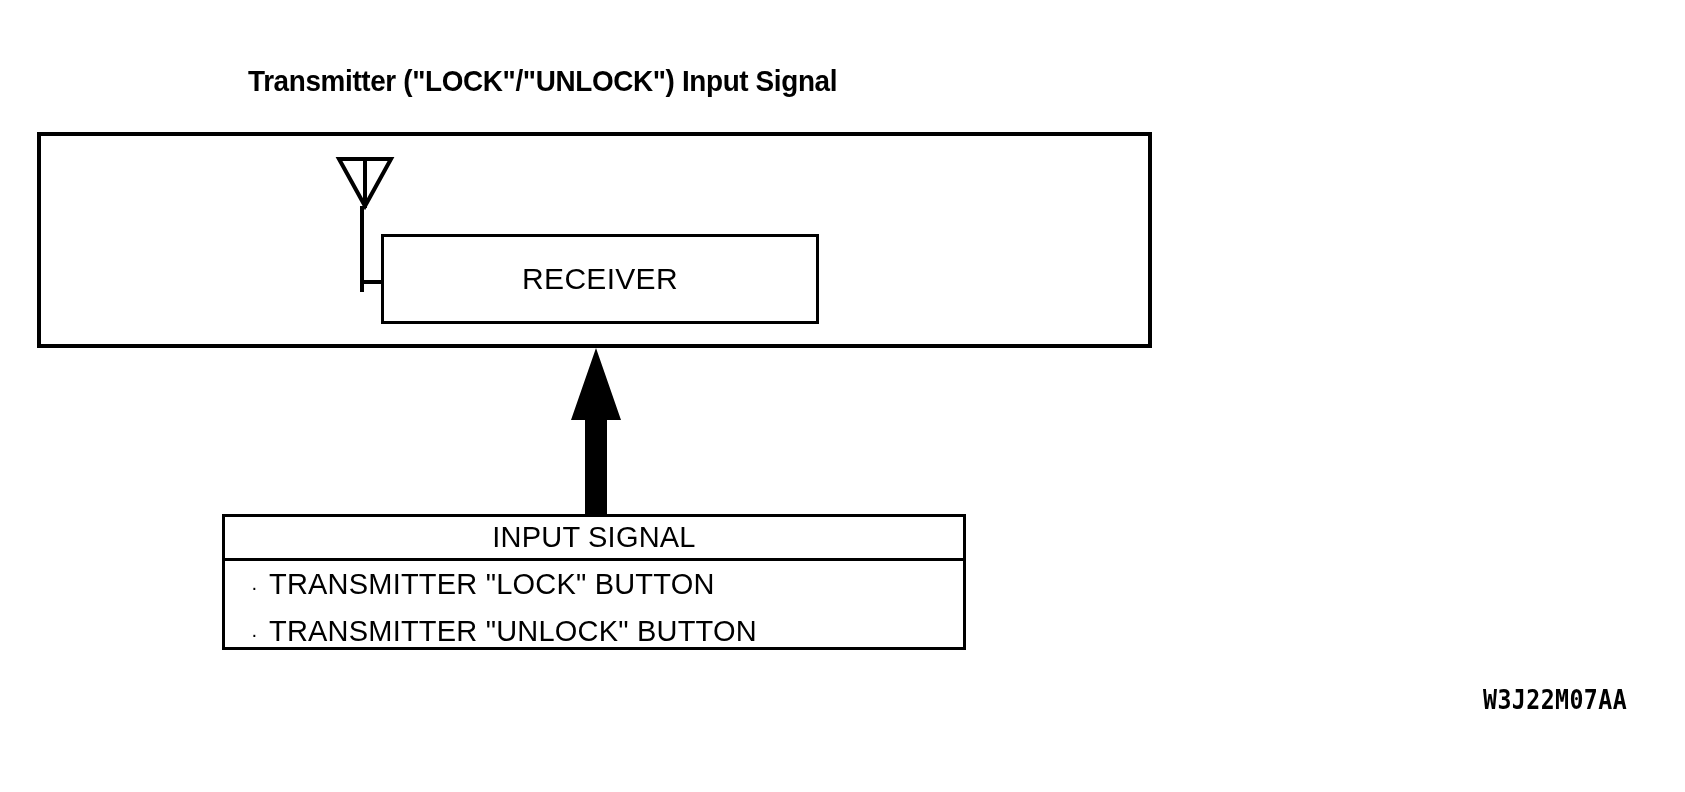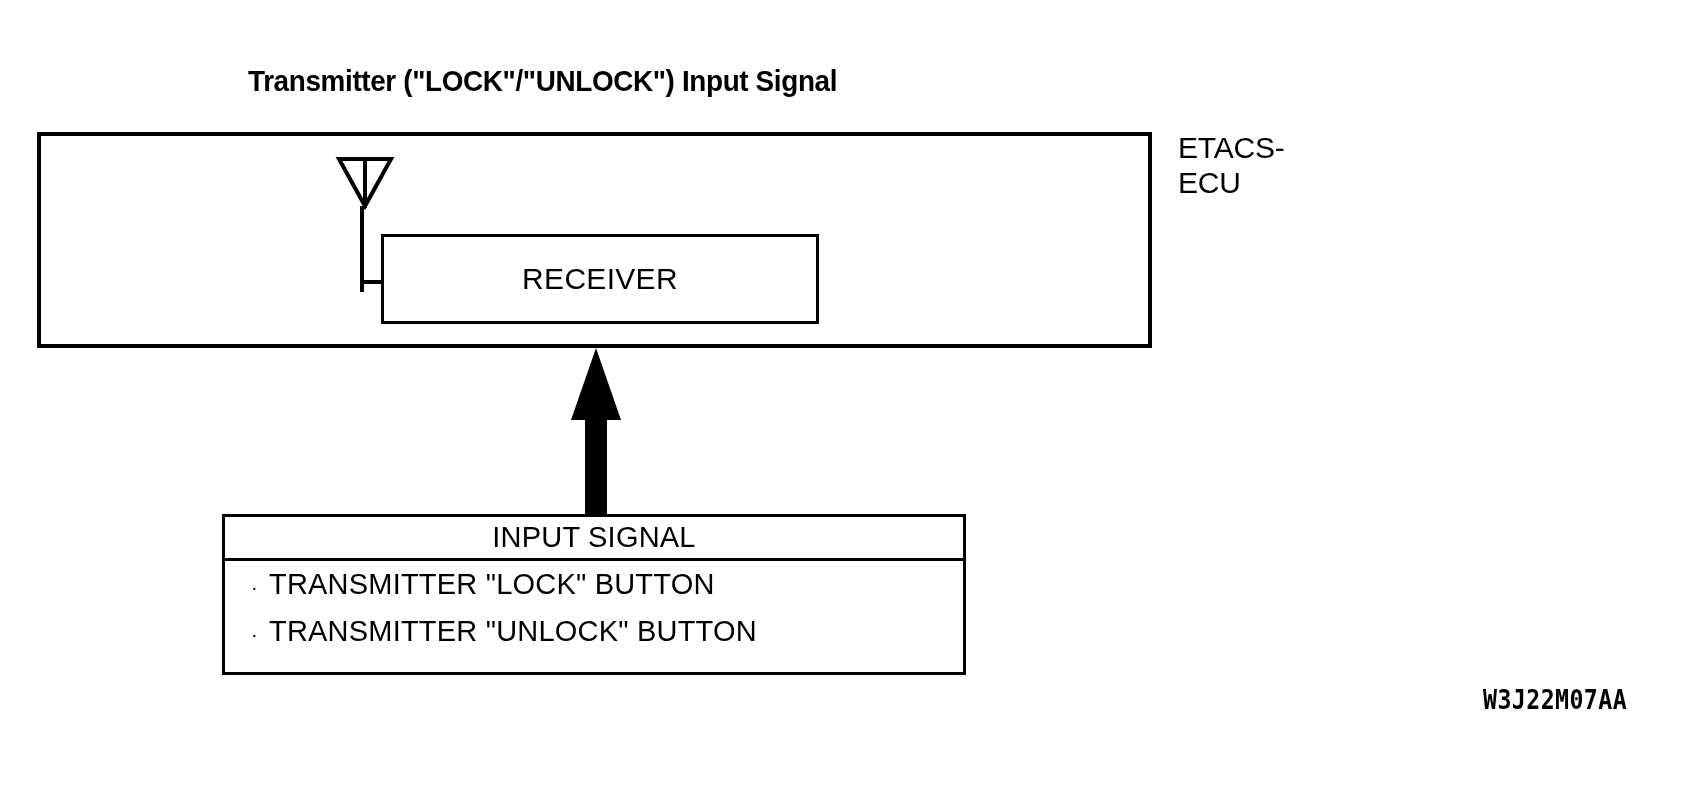--- a/index.html
+++ b/index.html
@@ -106,21 +106,21 @@
     width: 72px;
     height: 172px;
   }
 
   
   .signal-table {
     position: absolute;
     left: 222px;
     top: 514px;
     width: 744px;
-    height: 161px;
+    height: 136px;
     border: 3px solid #000;
     box-sizing: border-box;
     background: #fff;
   }
   .signal-table-header {
     height: 44px;
     border-bottom: 3px solid #000;
     display: flex;
     align-items: center;
     justify-content: center;
@@ -164,22 +164,20 @@
 </style>
 </head>
 <body>
 
 <div id="canvas">
 
   <div class="diagram-title">Transmitter ("LOCK"/"UNLOCK") Input Signal</div>
 
   <div class="ecu-box"></div>
 
-  <div class="ecu-label">ETACS-
-ECU</div>
 
   <svg class="antenna" viewBox="0 0 70 140">
     <polygon points="9,7 61,7 35,54" fill="none" stroke="#000" stroke-width="4"></polygon>
     <line x1="35" y1="7" x2="35" y2="56" stroke="#000" stroke-width="4"></line>
     <line x1="32" y1="54" x2="32" y2="140" stroke="#000" stroke-width="4"></line>
   </svg>
 
   <div class="lead-vert"></div>
   <div class="lead-horz"></div>
 

